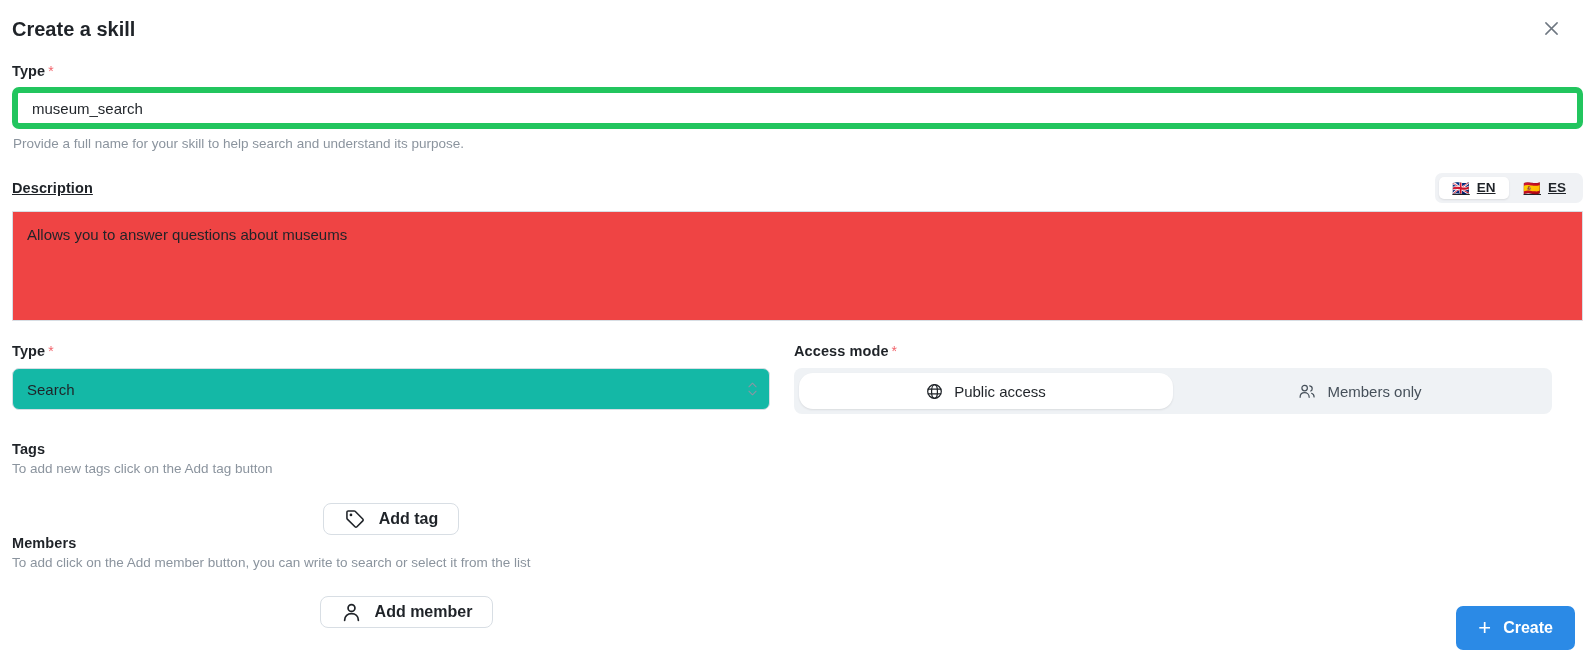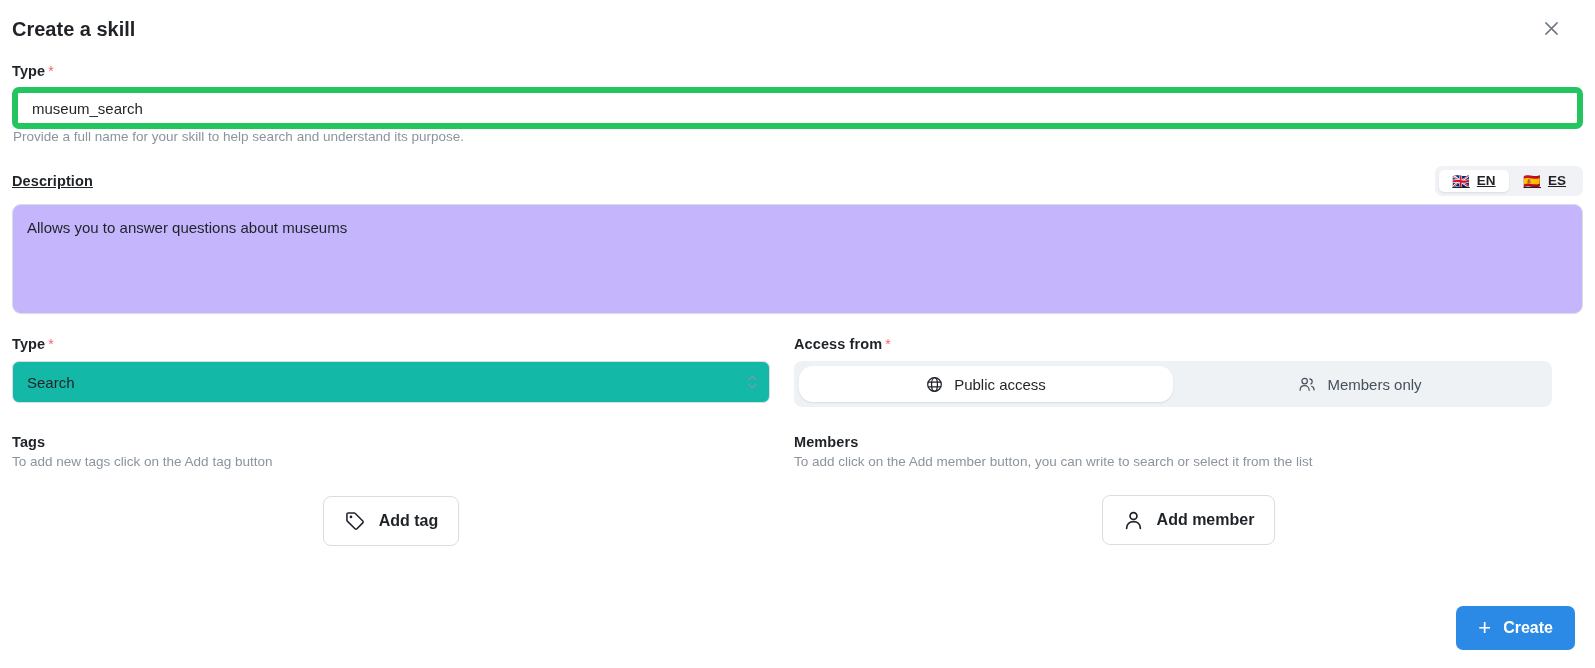--- a/index.html
+++ b/index.html
@@ -85,35 +85,35 @@
     padding: 0 14px;
     outline: none;
   }
   .text-input::placeholder { color: #a8b0b8; }
 
   .textarea-input {
     display: block;
     width: 100%;
     height: 110px;
     border: 1px solid #d8dee4;
-    border-radius: 9px;
-    background: #c4b5fd;
+    border-radius: 1px;
+    background: #ef4444;
     font-family: "Liberation Sans", sans-serif;
     font-size: 15px;
     color: #1f2328;
     padding: 13px 14px;
     resize: none;
     outline: none;
     line-height: 1.35;
   }
 
   
   .title-row { margin-top: 6px; }
   .title-row .field-label { margin-bottom: 8px; }
-  .title-helper { margin-left: 1px; }
+  .title-helper { margin-top: 7px; margin-left: 1px; }
 
   .desc-section { margin-top: 22px; }
   .desc-head {
     display: flex;
     align-items: center;
     justify-content: space-between;
     height: 30px;
     text-decoration: underline;
   }
 
@@ -217,35 +217,36 @@
   .access-opt.selected {
     background: #ffffff;
     color: #1f2328;
     box-shadow: 0 1px 2px rgba(27,31,36,0.10);
   }
 
   
   .two-col-2 {
     display: flex;
     margin-top: 27px;
+    flex-direction: column;
   }
   .tags-head .field-label { display: block; }
   .tags-help { margin-top: 4px; display: block; }
 
   .btn-row {
     display: flex;
     justify-content: center;
     margin-top: 27px;
   }
   .btn-row.members { margin-top: 26px; align-items: center; }
   .ghost-btn {
     display: inline-flex;
     align-items: center;
     gap: 13px;
-    height: 50px;
+    height: 32px;
     padding: 0 20px;
     border: 1px solid #d8dee4;
     border-radius: 8px;
     background: #fff;
     font-family: "Liberation Sans", sans-serif;
     font-size: 16px;
     font-weight: 700;
     color: #1f2328;
     cursor: pointer;
   }
@@ -329,21 +330,21 @@
           </svg>
           <svg width="9" height="6" viewBox="0 0 10 6" fill="none" aria-hidden="true">
             <path d="M1 1 L5 5 L9 1" stroke="currentColor" stroke-width="1.2" stroke-linecap="round" stroke-linejoin="round"></path>
           </svg>
         </span>
       </div>
     </div>
 
     <div class="col-right">
       <label class="field-label access-label-row" style="display:block;">
-        <span>Access from</span><span class="req-star">*</span>
+        <span>Access mode</span><span class="req-star">*</span>
       </label>
       <div class="access-toggle">
         <button class="access-opt selected">
           <span style="display:flex;">
             <svg width="17" height="17" viewBox="0 0 18 18" fill="none" aria-hidden="true">
               <circle cx="9" cy="9" r="7.2" stroke="currentColor" stroke-width="1.3"></circle>
               <ellipse cx="9" cy="9" rx="3.1" ry="7.2" stroke="currentColor" stroke-width="1.3"></ellipse>
               <path d="M1.9 6.6 H16.1 M1.9 11.4 H16.1" stroke="currentColor" stroke-width="1.3"></path>
             </svg>
           </span>

